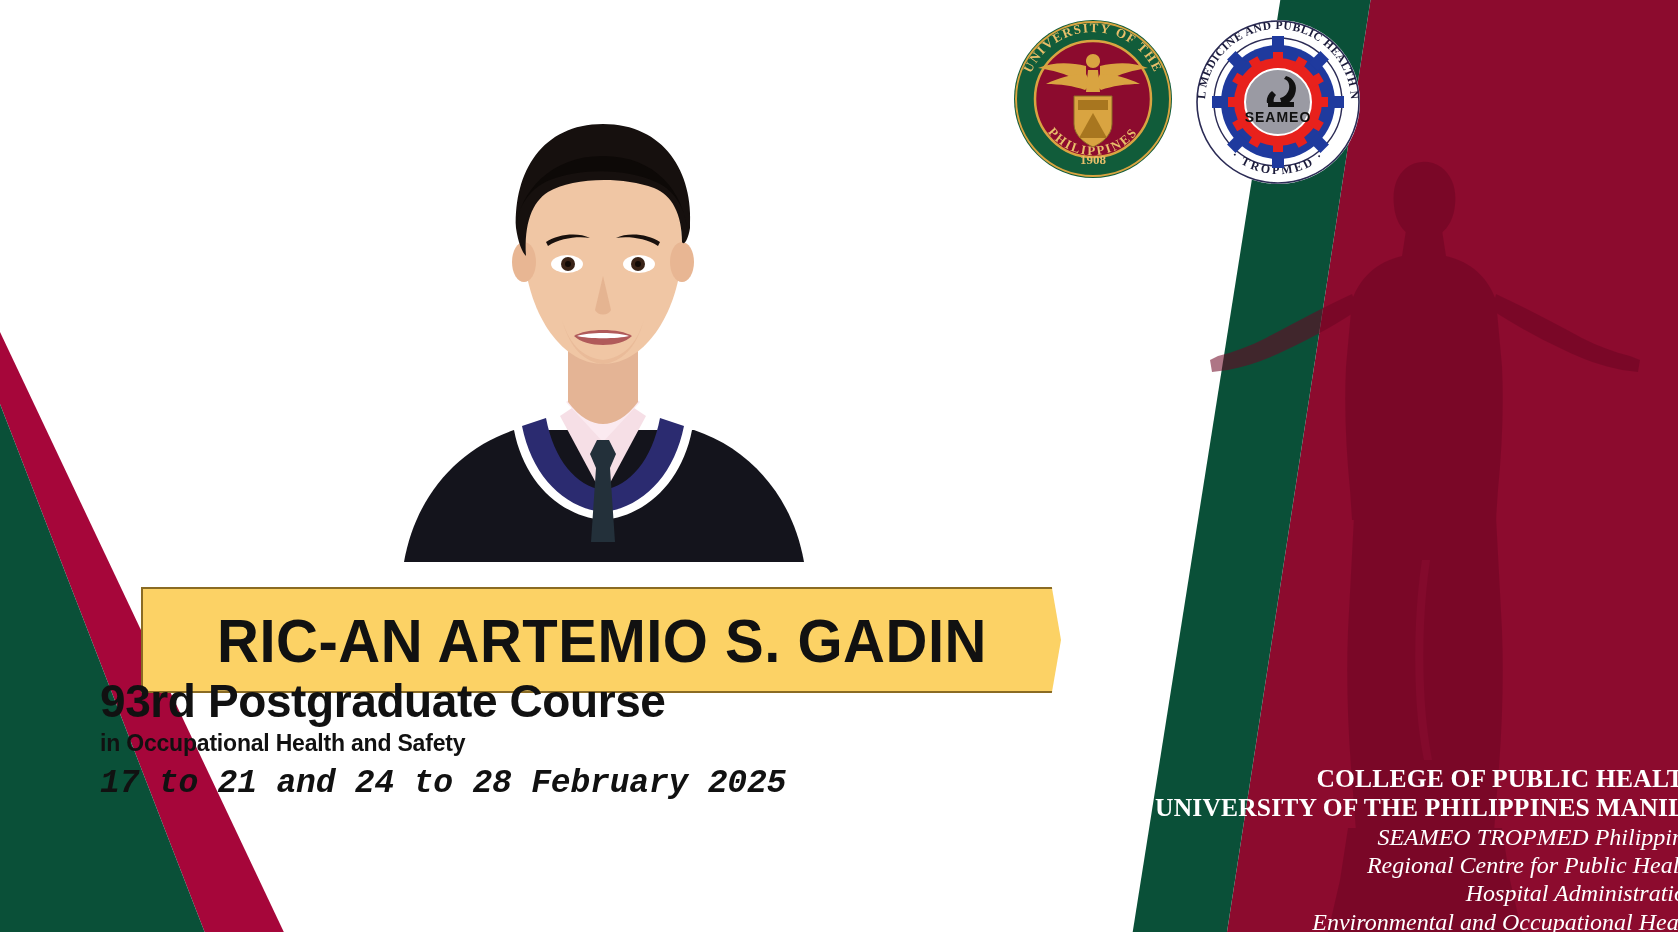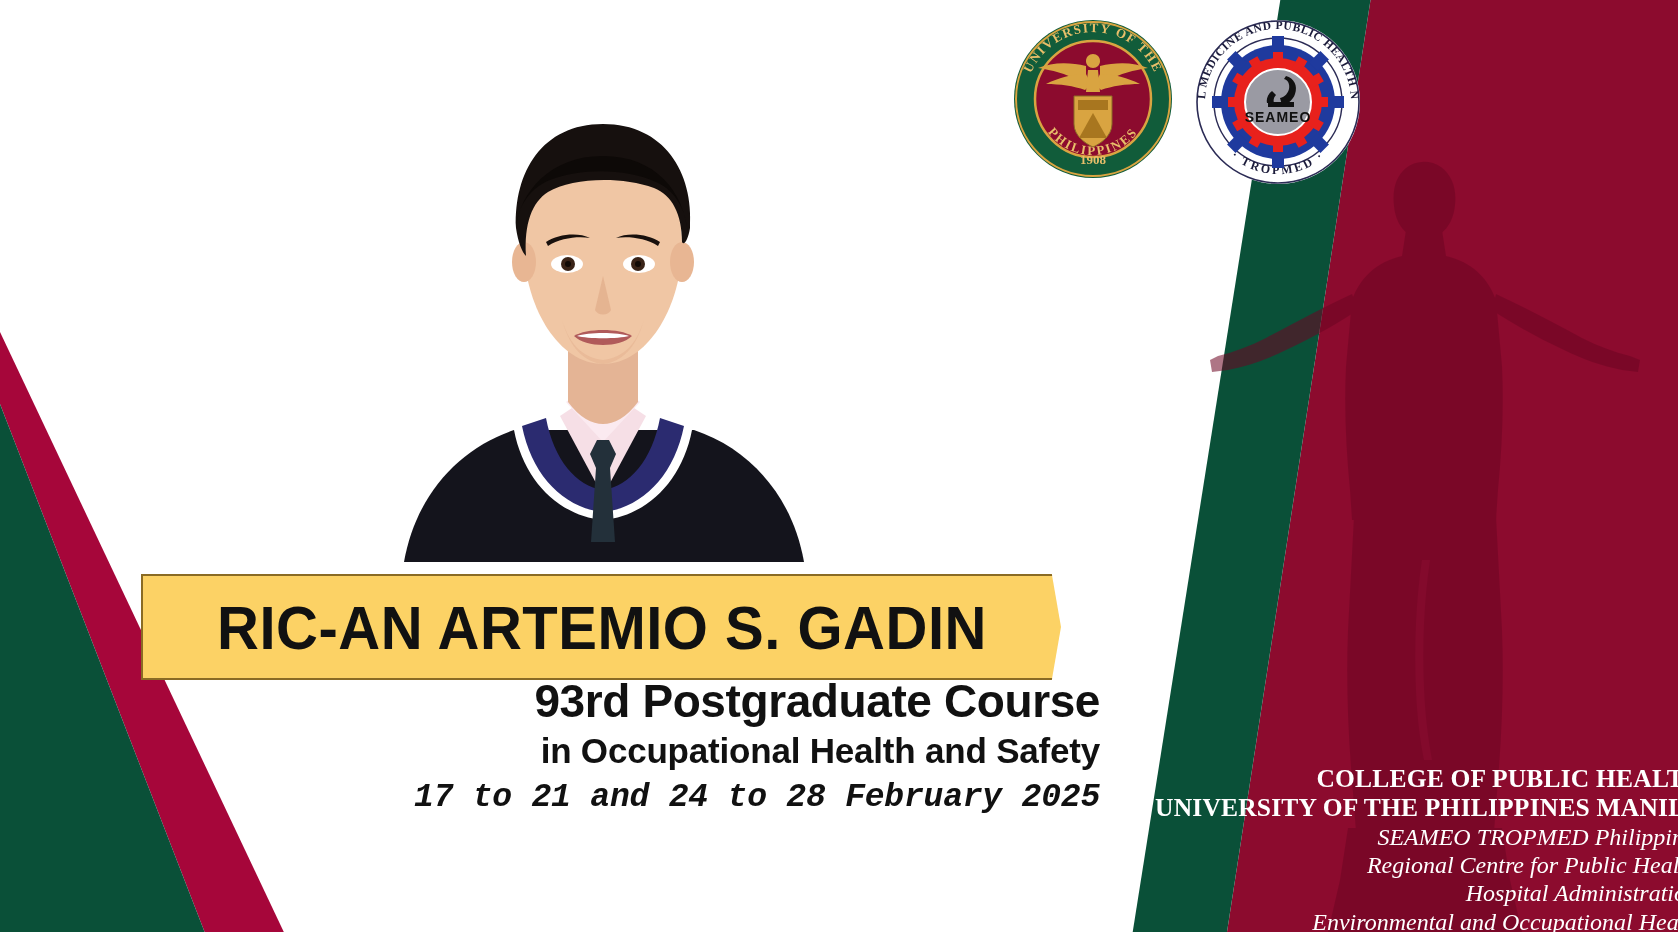--- a/index.html
+++ b/index.html
@@ -45,47 +45,47 @@
   #seamed-seal{left:1194px;top:18px;width:168px;height:168px;}
 
   
   .portrait{
     position:absolute;left:364px;top:96px;width:478px;height:466px;
   }
   .portrait svg{display:block;width:100%;height:100%;}
 
   
   .name-banner{
-    position:absolute;left:141px;top:574px;width:918px;height:102px;
+    position:absolute;left:141px;top:587px;width:918px;height:102px;
     background:#fcd265;
     border-top:2px solid #8a6b24;
     border-bottom:2px solid #8a6b24;
     border-left:2px solid #8a6b24;
     clip-path:polygon(0 0,99% 0,100% 50%,99% 100%,0 100%);
     display:flex;align-items:center;justify-content:center;
   }
   .name-text{
     font-family:"Liberation Sans",sans-serif;
     font-weight:bold;font-size:58px;color:#111;
     letter-spacing:.5px;white-space:nowrap;
     transform:scaleY(1.06);
   }
 
   
   .course-block{
-    position:absolute;left:100px;top:676px;width:1000px;text-align:right;
+    position:absolute;left:100px;top:676px;width:1000px;text-align:left;
   }
   .course-line1{
     font-family:"Liberation Sans",sans-serif;
     font-weight:bold;font-size:46px;color:#111;line-height:1.12;
     letter-spacing:-.4px;
   }
   .course-line2{
     font-family:"Liberation Sans",sans-serif;
-    font-weight:bold;font-size:35px;color:#111;line-height:1.18;
+    font-weight:bold;font-size:23px;color:#111;line-height:1.18;
     letter-spacing:-.2px;margin-top:2px;
   }
   .course-dates{
     font-family:Liberation Mono, monospace;
     font-weight:bold;font-style:italic;font-size:33px;color:#111;
     margin-top:8px;letter-spacing:-.2px;
   }
 
   
   .inst-block{

